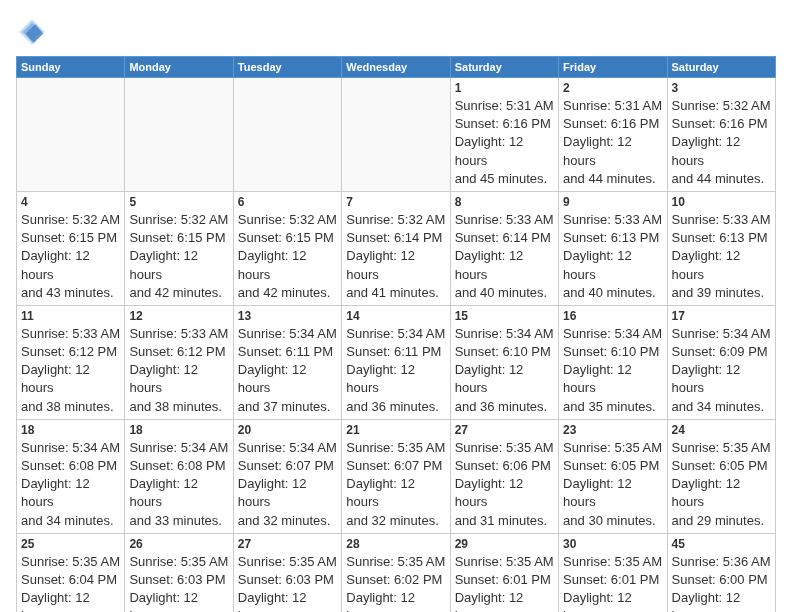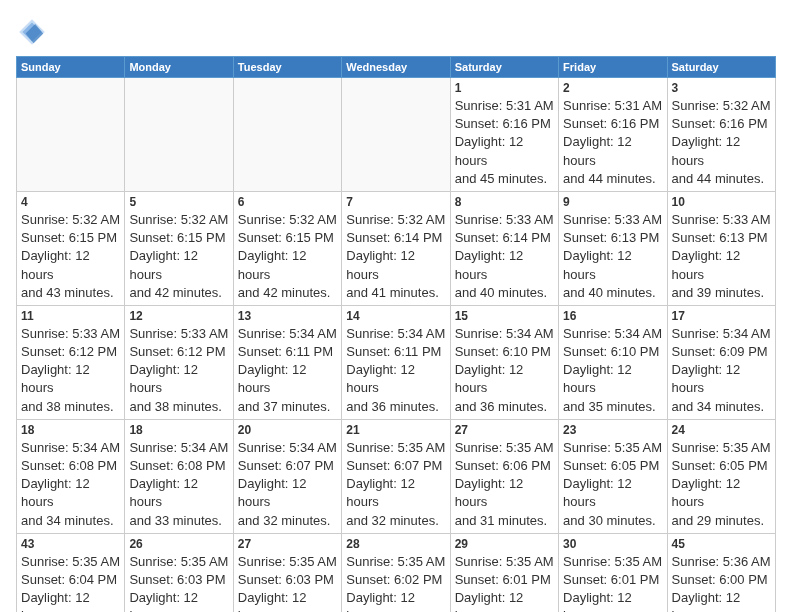--- a/index.html
+++ b/index.html
@@ -310,21 +310,21 @@
           <td>
             <span class="day-num">24</span>
             <div class="day-info" style="white-space: pre-line;">Sunrise: 5:35 AM
 Sunset: 6:05 PM
 Daylight: 12 hours
 and 29 minutes.</div>
           </td>
         </tr>
         <tr>
           <td>
-            <span class="day-num">43</span>
+            <span class="day-num">25</span>
             <div class="day-info" style="white-space: pre-line;">Sunrise: 5:35 AM
 Sunset: 6:04 PM
 Daylight: 12 hours
 and 29 minutes.</div>
           </td>
           <td>
             <span class="day-num">26</span>
             <div class="day-info" style="white-space: pre-line;">Sunrise: 5:35 AM
 Sunset: 6:03 PM
 Daylight: 12 hours

